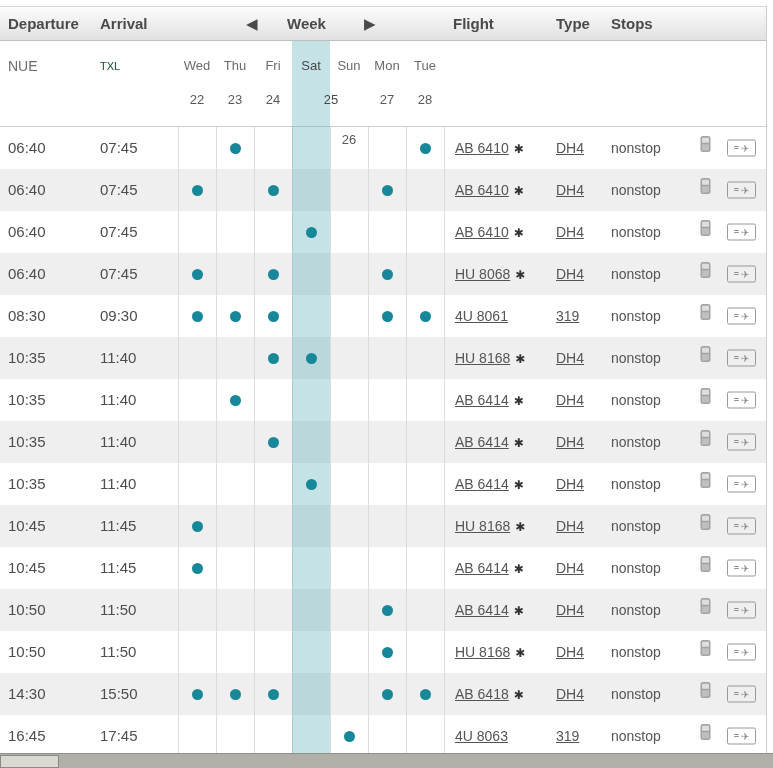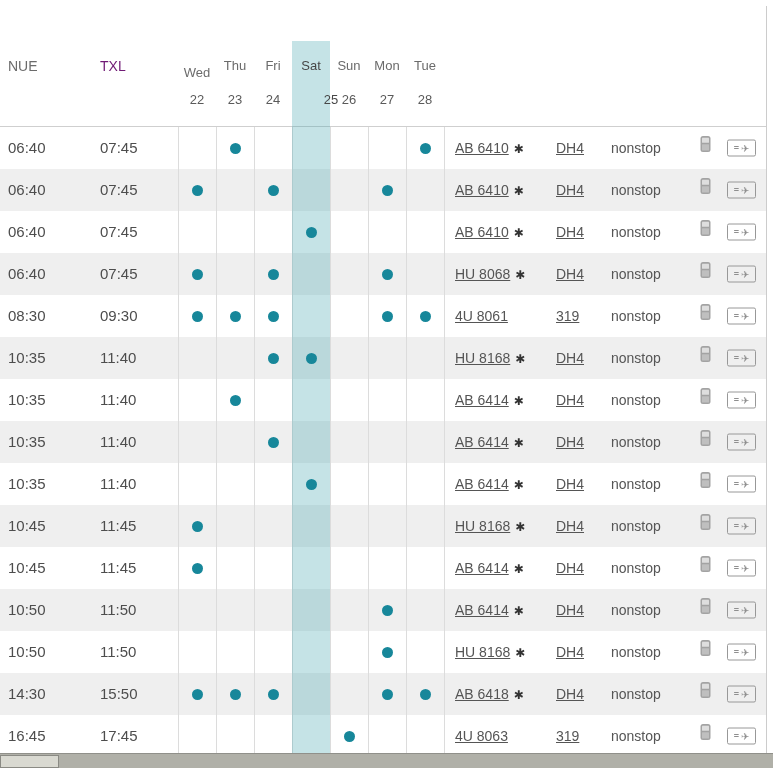--- a/index.html
+++ b/index.html
@@ -20,21 +20,21 @@
   .h-flight{left:453px;} .h-type{left:556px;} .h-stops{left:611px;}
   .wk-arrow{font-size:11px;font-weight:normal !important;color:#2f2f2f;cursor:pointer;}
   .wk-prev{left:246px;} .wk-next{left:364px;}
   
   .subheader{
     position:absolute;top:41px;left:0;width:766px;height:85px;
     background:#fff;border-bottom:1px solid #cfcfcf;
   }
   .subheader span{position:absolute;z-index:2;}
   .sh-origin{left:8px;top:14px;font-size:14px;color:#6b6b6b;line-height:22px;}
-  .sh-dest{left:100px;top:14px;font-size:14px;color:#701a75;line-height:22px;}
+  .sh-dest{left:100px;top:14px;font-size:11px;color:#14532d;line-height:22px;}
   .day-lbl{top:14px;width:38px;text-align:center;font-size:13px;color:#6b6b6b;line-height:22px;}
   .day-lbl.date{top:48px;color:#5a5a5a;}
   .day-lbl.hl{color:#474747;}
   
   .sat-band{
     position:absolute;top:41px;left:292px;width:38px;height:712px;
     background:var(--band-color,rgba(74,168,178,.32));z-index:1;
   }
   
   .rows{position:absolute;top:127px;left:0;width:766px;}
@@ -76,39 +76,49 @@
   .hscroll .thumb{
     position:absolute;left:0;top:1px;width:57px;height:11px;
     background:#d9d9d1;border:1px solid #8a8a84;cursor:pointer;
   }
 </style>
 </head>
 <body>
 
 <div class="window">
 
+  <div class="header-bar">
+    <span class="h-dep">Departure</span>
+    <span class="h-arr">Arrival</span>
+    <span class="wk-arrow wk-prev">◀</span>
+    <span class="h-week">Week</span>
+    <span class="wk-arrow wk-next">▶</span>
+    <span class="h-flight">Flight</span>
+    <span class="h-type">Type</span>
+    <span class="h-stops">Stops</span>
+  </div>
 
   <div class="subheader">
     <span class="sh-origin">NUE</span>
     <span class="sh-dest">TXL</span>
     <span>
-        <span class="day-lbl" style="left: 178px; margin-top: 7px;">Wed</span>
+        <span class="day-lbl" style="left: 178px;">Wed</span>
         <span class="day-lbl" style="left: 216px;">Thu</span>
         <span class="day-lbl" style="left: 254px;">Fri</span>
         <span class="day-lbl hl" style="left: 292px;">Sat</span>
         <span class="day-lbl" style="left: 330px;">Sun</span>
         <span class="day-lbl" style="left: 368px;">Mon</span>
         <span class="day-lbl" style="left: 406px;">Tue</span>
       </span>
     <span>
         <span class="day-lbl date" style="left: 178px; text-align: center;">22</span>
         <span class="day-lbl date" style="left: 216px;">23</span>
         <span class="day-lbl date" style="left: 254px;">24</span>
         <span class="day-lbl date hl" style="left: 292px; padding-left: 20px;">25</span>
-        <span class="day-lbl date" style="left: 330px;">26</span>
+        <span class="day-lbl date" style="left: 330px; margin-top: 40px;">26</span>
         <span class="day-lbl date" style="left: 368px;">27</span>
         <span class="day-lbl date" style="left: 406px;">28</span>
       </span>
   </div>
 
   <div class="rows">
       <div class="row">
     <span class="t-dep">06:40</span>
     <span class="t-arr">07:45</span>
     <span>

